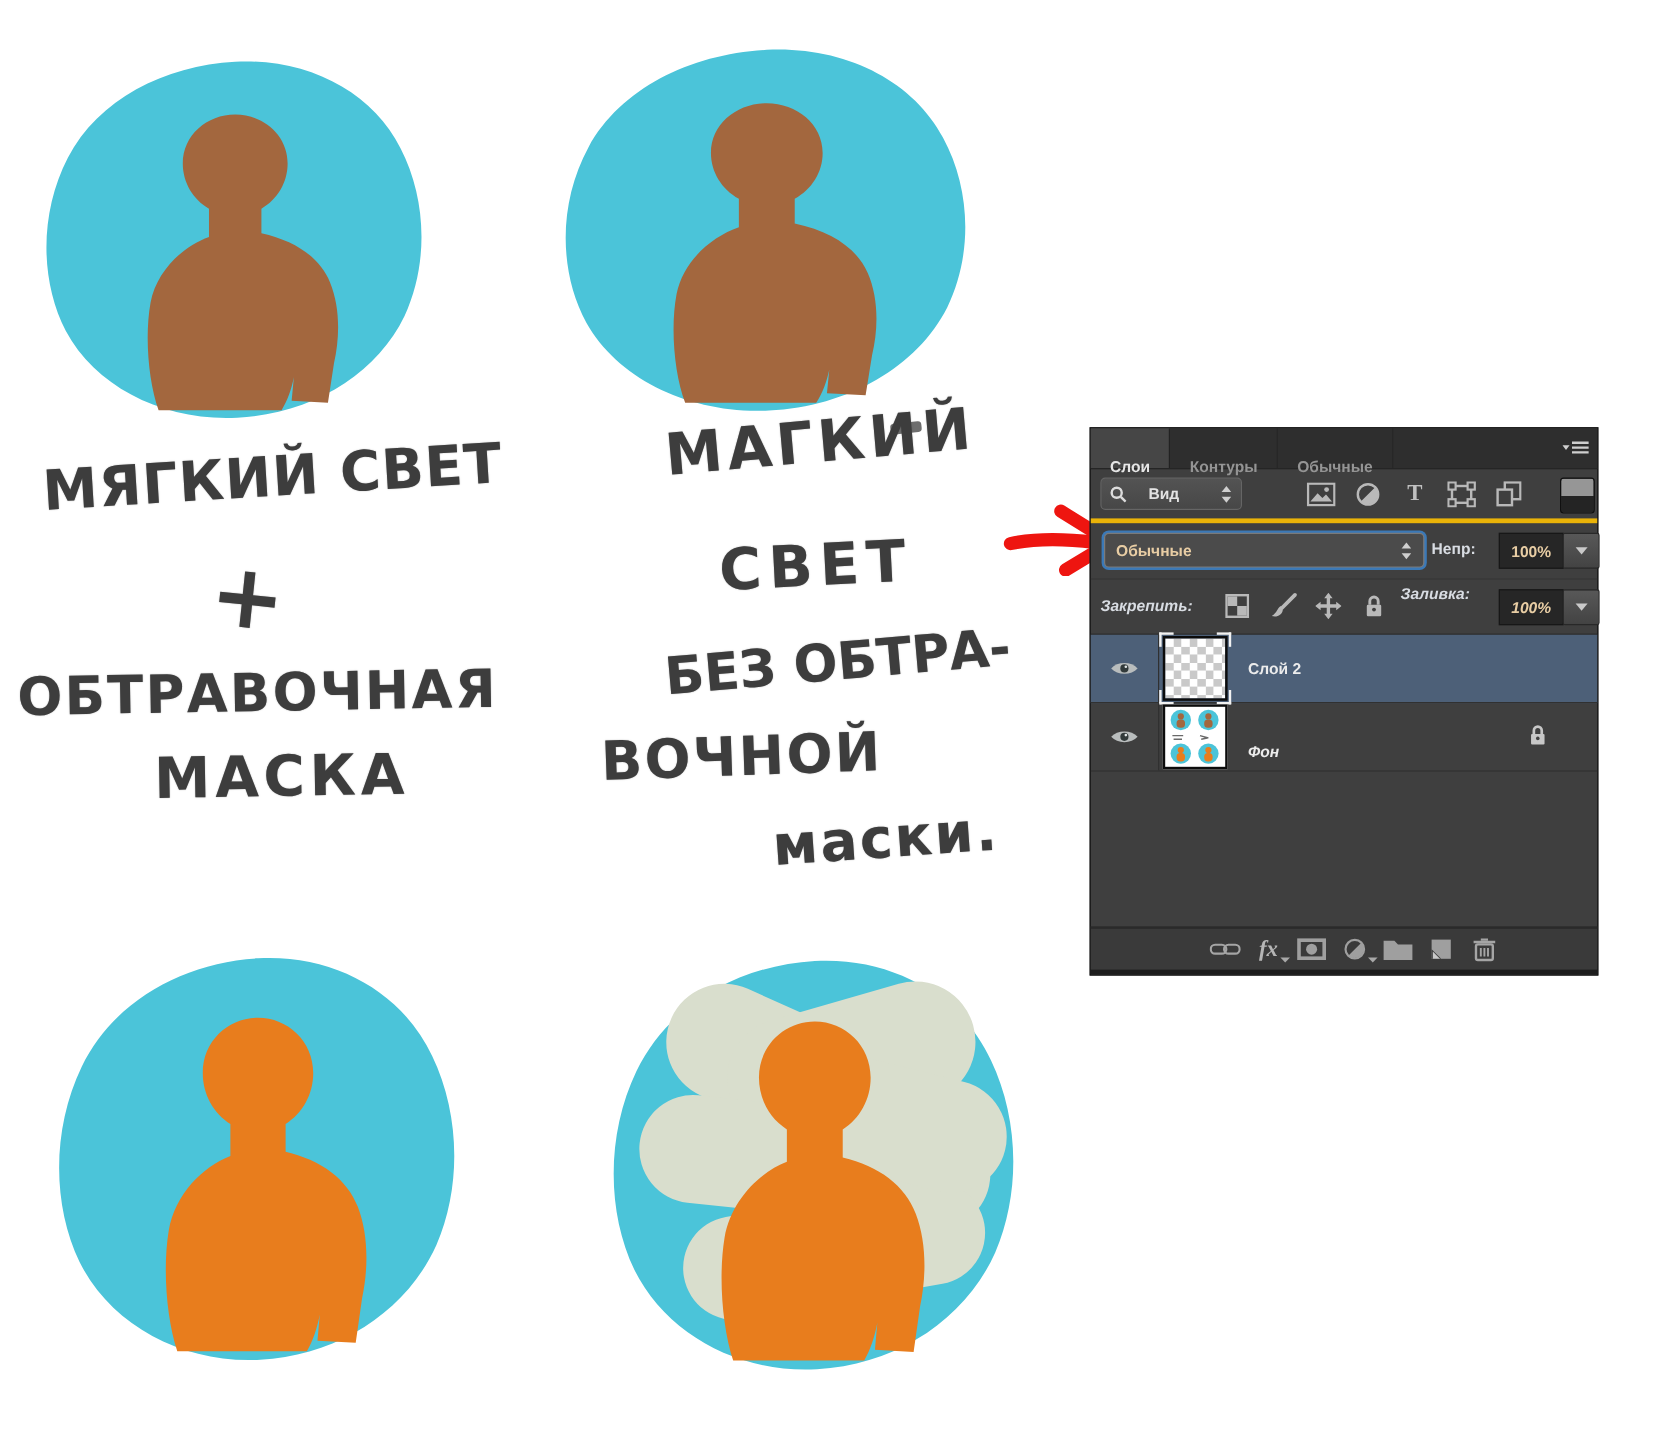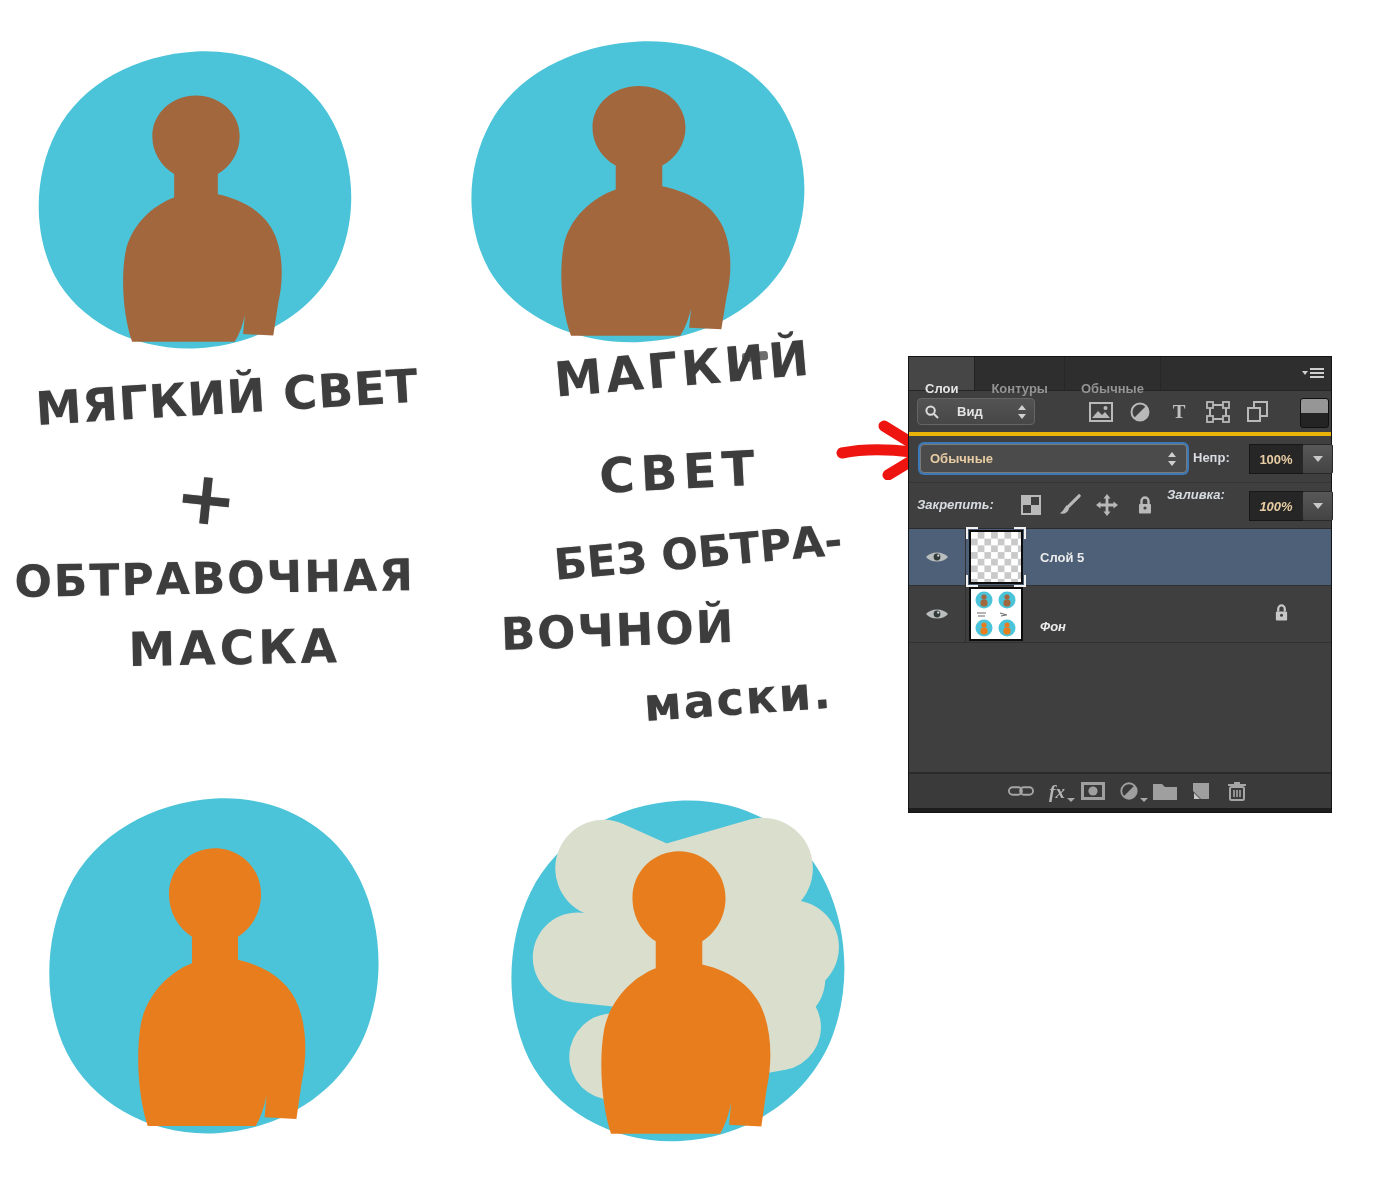--- a/index.html
+++ b/index.html
@@ -274,21 +274,21 @@
             <circle cx="13.2" cy="5.6" r="1.1" fill="#e2e6e6"></circle>
         </svg>
       </div>
       <div class="thumb-wrap">
         <div class="thumb checker"></div>
         <span class="sel-corner sc-tl"></span>
         <span class="sel-corner sc-tr"></span>
         <span class="sel-corner sc-bl"></span>
         <span class="sel-corner sc-br"></span>
       </div>
-      <span class="layer-name">Слой 5</span>
+      <span class="layer-name">Слой 2</span>
     </div>
 
     <div class="layer-row">
       <div class="eye-cell">
         <svg width="24" height="14" viewBox="0 0 24 14">
           <path d="M1 7 C6 1 18 1 23 7 C18 13 6 13 1 7 Z" fill="#b9bdbd"></path>
           <circle cx="12" cy="7" r="3.4" fill="#323a3a"></circle>
             <circle cx="13.2" cy="5.6" r="1.1" fill="#e2e6e6"></circle>
         </svg>
       </div>

